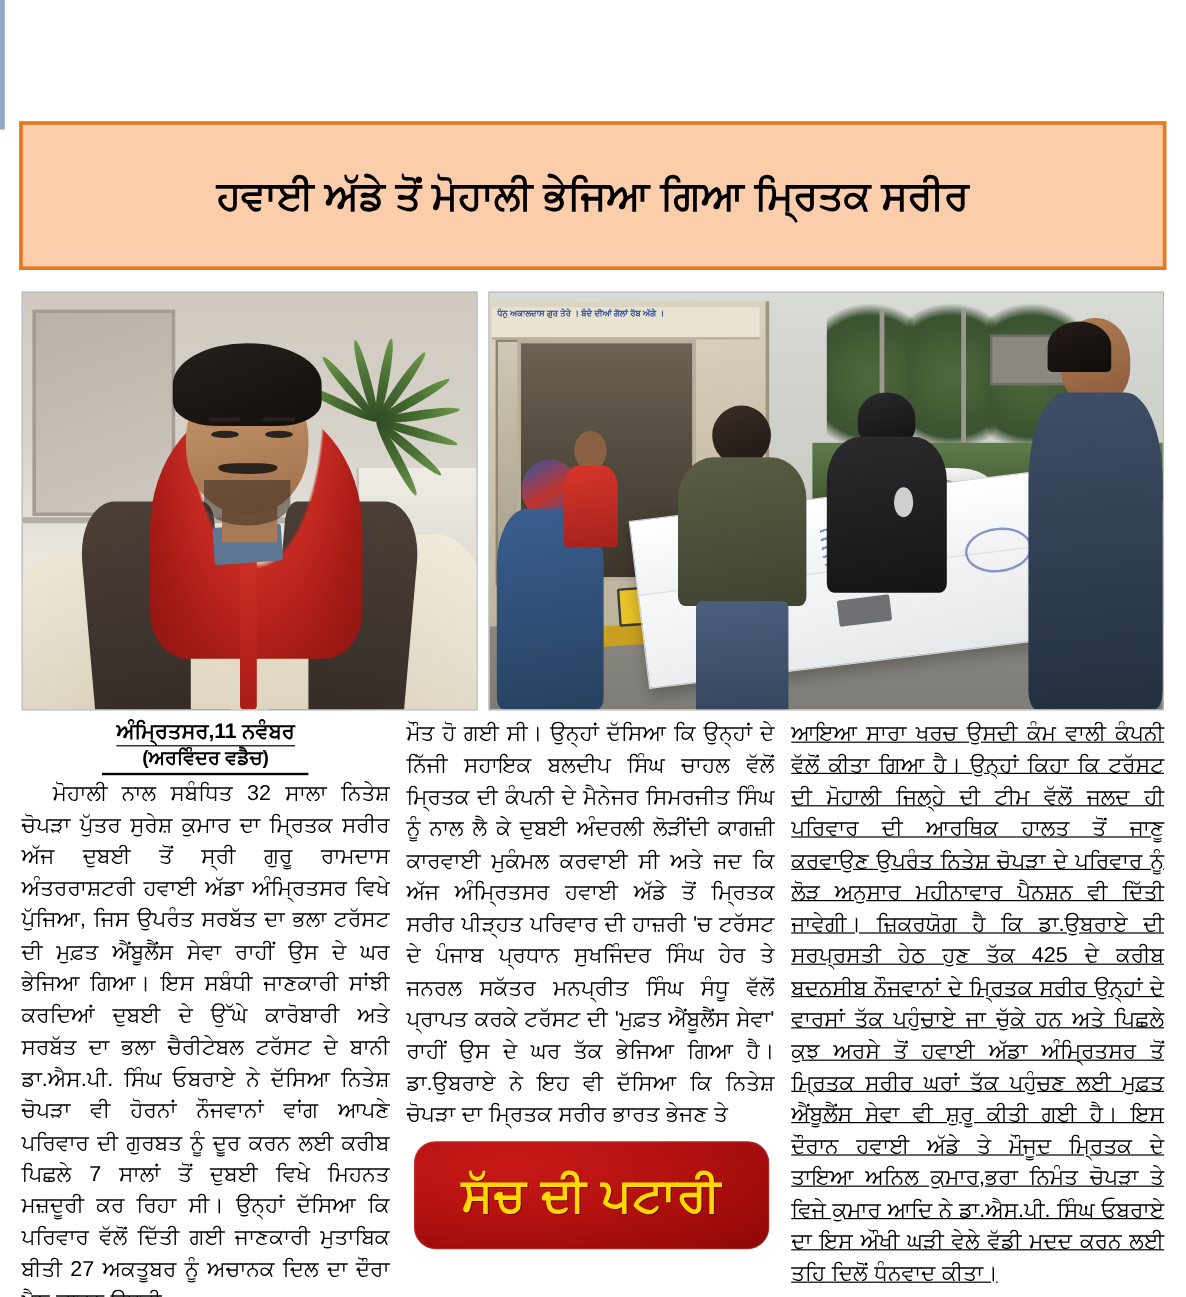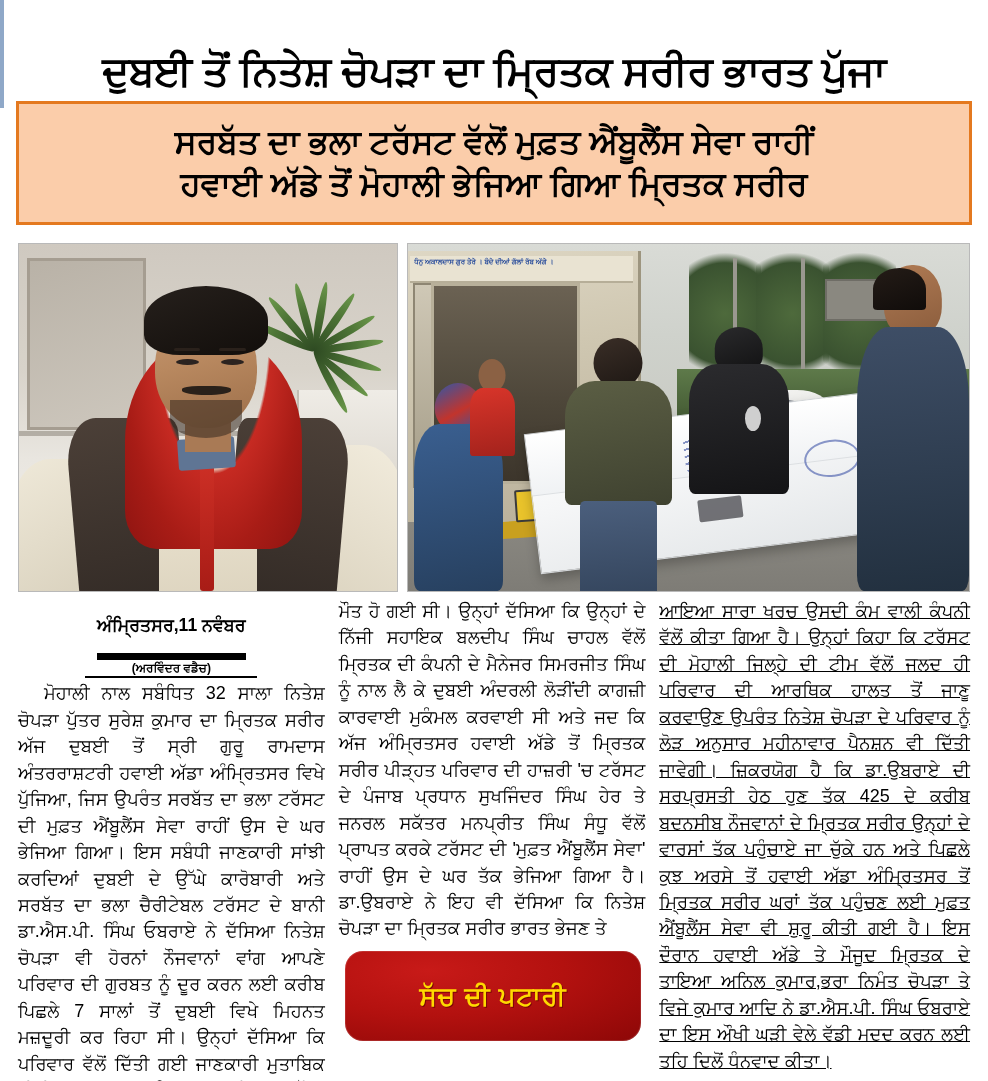--- a/index.html
+++ b/index.html
@@ -292,28 +292,27 @@
 
   .dateline {
     text-align: center;
     font-weight: bold;
     font-size: 17.5px;
     line-height: 1.3;
     margin: 0 0 1px 0;
   }
   .dateline .place {
     display: inline-block;
-    border-bottom: 7px solid #000000;
-    padding-bottom: 16px;
-    margin-top: 16px;
+    border-bottom: 1px solid #000000;
+    padding-bottom: 0px;
   }
   .byline {
     text-align: center;
     font-weight: bold;
-    font-size: 12px;
+    font-size: 16px;
     line-height: 1.3;
     margin: 0 0 2px 0;
     border-bottom: 2px solid #000;
     display: block;
     width: 56%;
     margin-left: auto;
     margin-right: auto;
   }
   .body-text {
     font-size: 18px;
@@ -338,21 +337,21 @@
     box-shadow: inset 0 0 0 1px rgba(255,255,255,.12);
     display: flex;
     flex-direction: column;
     align-items: center;
     justify-content: center;
     overflow: hidden;
   }
   .brand-title {
     color: #ffd900;
     font-weight: bold;
-    font-size: 26px;
+    font-size: 39px;
     line-height: 1;
     letter-spacing: 1px;
     text-shadow: 1px 1px 0 #7a0505;
     white-space: nowrap;
   }
   .brand-url {
     color: #ffffff;
     font-weight: bold;
     font-size: 25px;
     line-height: 1;
@@ -361,24 +360,22 @@
     white-space: nowrap;
   }
 </style>
 </head>
 <body>
 
 <div id="page">
 
   <div class="edge-rule"></div>
 
-  <h1 class="headline">ਦੁਬਈ ਤੋਂ ਨਿਤੇਸ਼ ਚੋਪੜਾ ਦਾ ਮ੍ਰਿਤਕ ਸਰੀਰ ਭਾਰਤ ਪੁੱਜਾ</h1>
 
   <div class="subhead-box">
-    <div class="subhead-line">ਸਰਬੱਤ ਦਾ ਭਲਾ ਟਰੱਸਟ ਵੱਲੋਂ ਮੁਫ਼ਤ ਐਂਬੂਲੈਂਸ ਸੇਵਾ ਰਾਹੀਂ</div>
     <div class="subhead-line">ਹਵਾਈ ਅੱਡੇ ਤੋਂ ਮੋਹਾਲੀ ਭੇਜਿਆ ਗਿਆ ਮ੍ਰਿਤਕ ਸਰੀਰ</div>
   </div>
 
   <div class="photo-strip">
 
     <div class="photo photo-left">
       <div class="p-wall"></div>
       <div class="p-wall-band"></div>
       <div class="p-frame"></div>
       <div class="p-shelf"></div>

